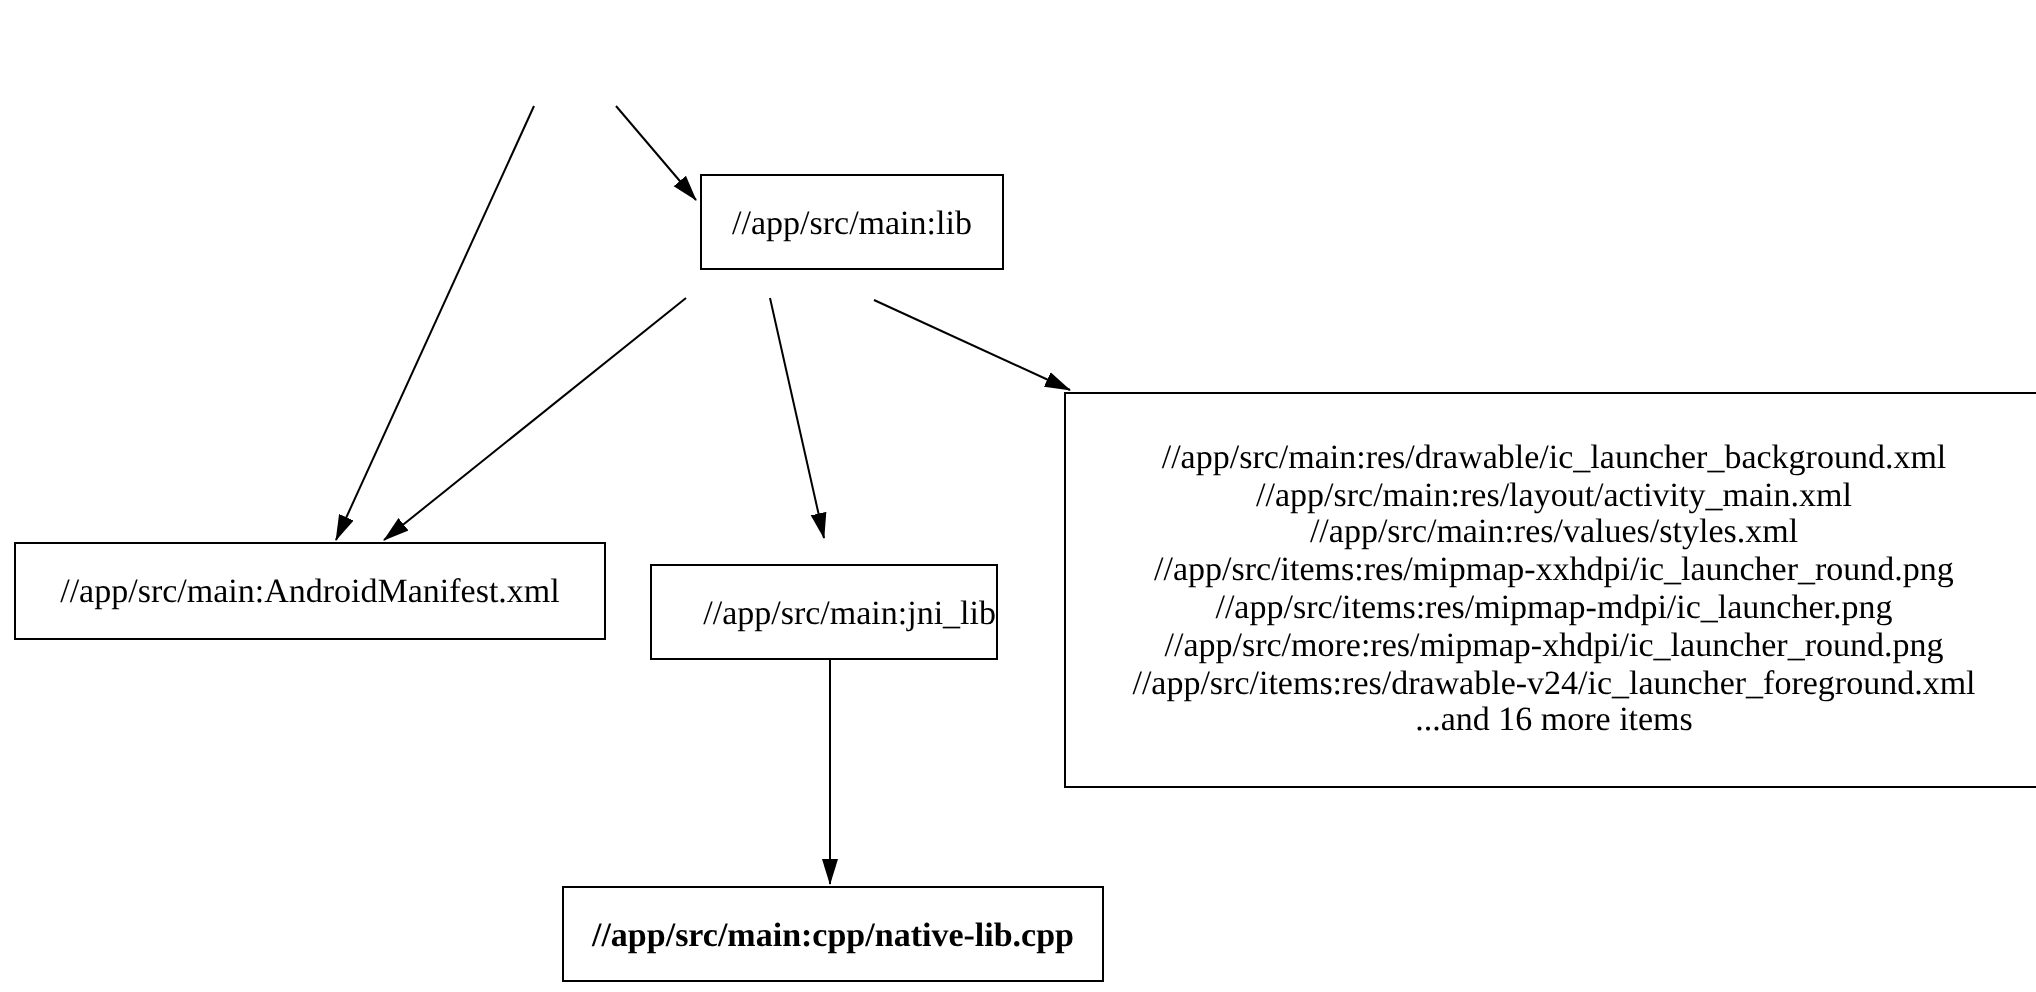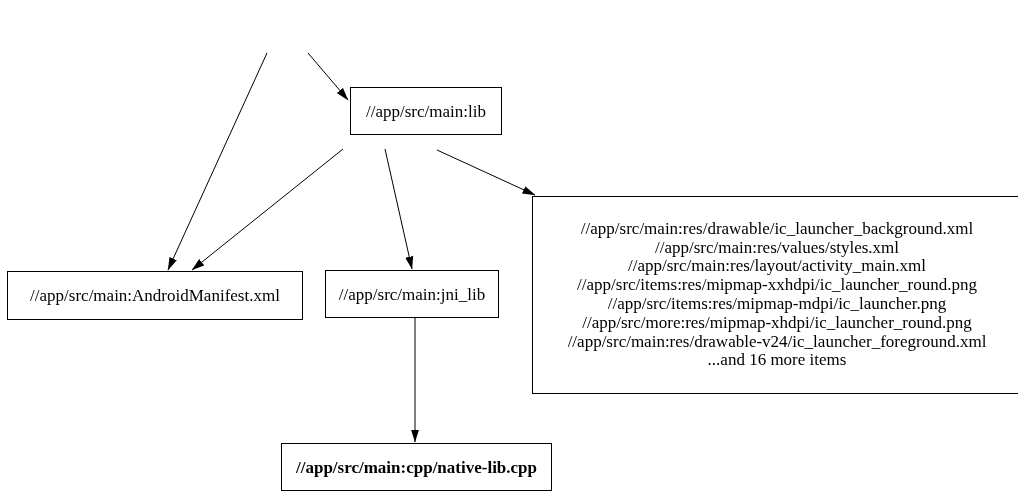--- a/index.html
+++ b/index.html
@@ -36,21 +36,21 @@
     align-items: center;
     justify-content: center;
     text-align: center;
     font-size: 17px;
     line-height: 19px;
     white-space: nowrap;
   }
   .node-app        { left: 203px; top: 8px;   width: 163px; height: 45px; }
   .node-lib        { left: 302px; top: 87px; width: 152px; height: 48px; margin-left: 48px; }
   .node-manifest   { left: 7px;   top: 271px; width: 296px; height: 49px; }
-  .node-jni-lib    { left: 325px; top: 270px; width: 174px; height: 48px; }
+  .node-jni-lib    { left: 325px; top: 282px; width: 174px; height: 48px; justify-content: flex-end; }
   .node-native-lib { left: 281px; top: 443px; width: 271px; height: 48px; font-weight: bold; }
   .node-res        { left: 532px; top: 196px; width: 490px; height: 198px; flex-direction: column; justify-content: center; line-height: 18.8px; }
   .node-res .res-line { display: block; }
 </style>
 </head>
 <body>
 
 <div class="canvas">
 
   <svg class="edges-layer" width="1018" height="496" viewBox="0 0 1018 496">
@@ -75,26 +75,26 @@
   <div class="node node-manifest">
     <span>//app/src/main:AndroidManifest.xml</span>
   </div>
 
   <div class="node node-jni-lib">
     <span>//app/src/main:jni_lib</span>
   </div>
 
   <div class="node node-res">
     <span class="res-line">//app/src/main:res/drawable/ic_launcher_background.xml</span>
+    <span class="res-line">//app/src/main:res/layout/activity_main.xml</span>
     <span class="res-line">//app/src/main:res/values/styles.xml</span>
-    <span class="res-line">//app/src/main:res/layout/activity_main.xml</span>
     <span class="res-line">//app/src/items:res/mipmap-xxhdpi/ic_launcher_round.png</span>
     <span class="res-line">//app/src/items:res/mipmap-mdpi/ic_launcher.png</span>
     <span class="res-line">//app/src/more:res/mipmap-xhdpi/ic_launcher_round.png</span>
-    <span class="res-line">//app/src/main:res/drawable-v24/ic_launcher_foreground.xml</span>
+    <span class="res-line">//app/src/items:res/drawable-v24/ic_launcher_foreground.xml</span>
     <span class="res-line">...and 16 more items</span>
   </div>
 
   <div class="node node-native-lib">
     <span>//app/src/main:cpp/native-lib.cpp</span>
   </div>
 
 </div>
 
 </body></html>

